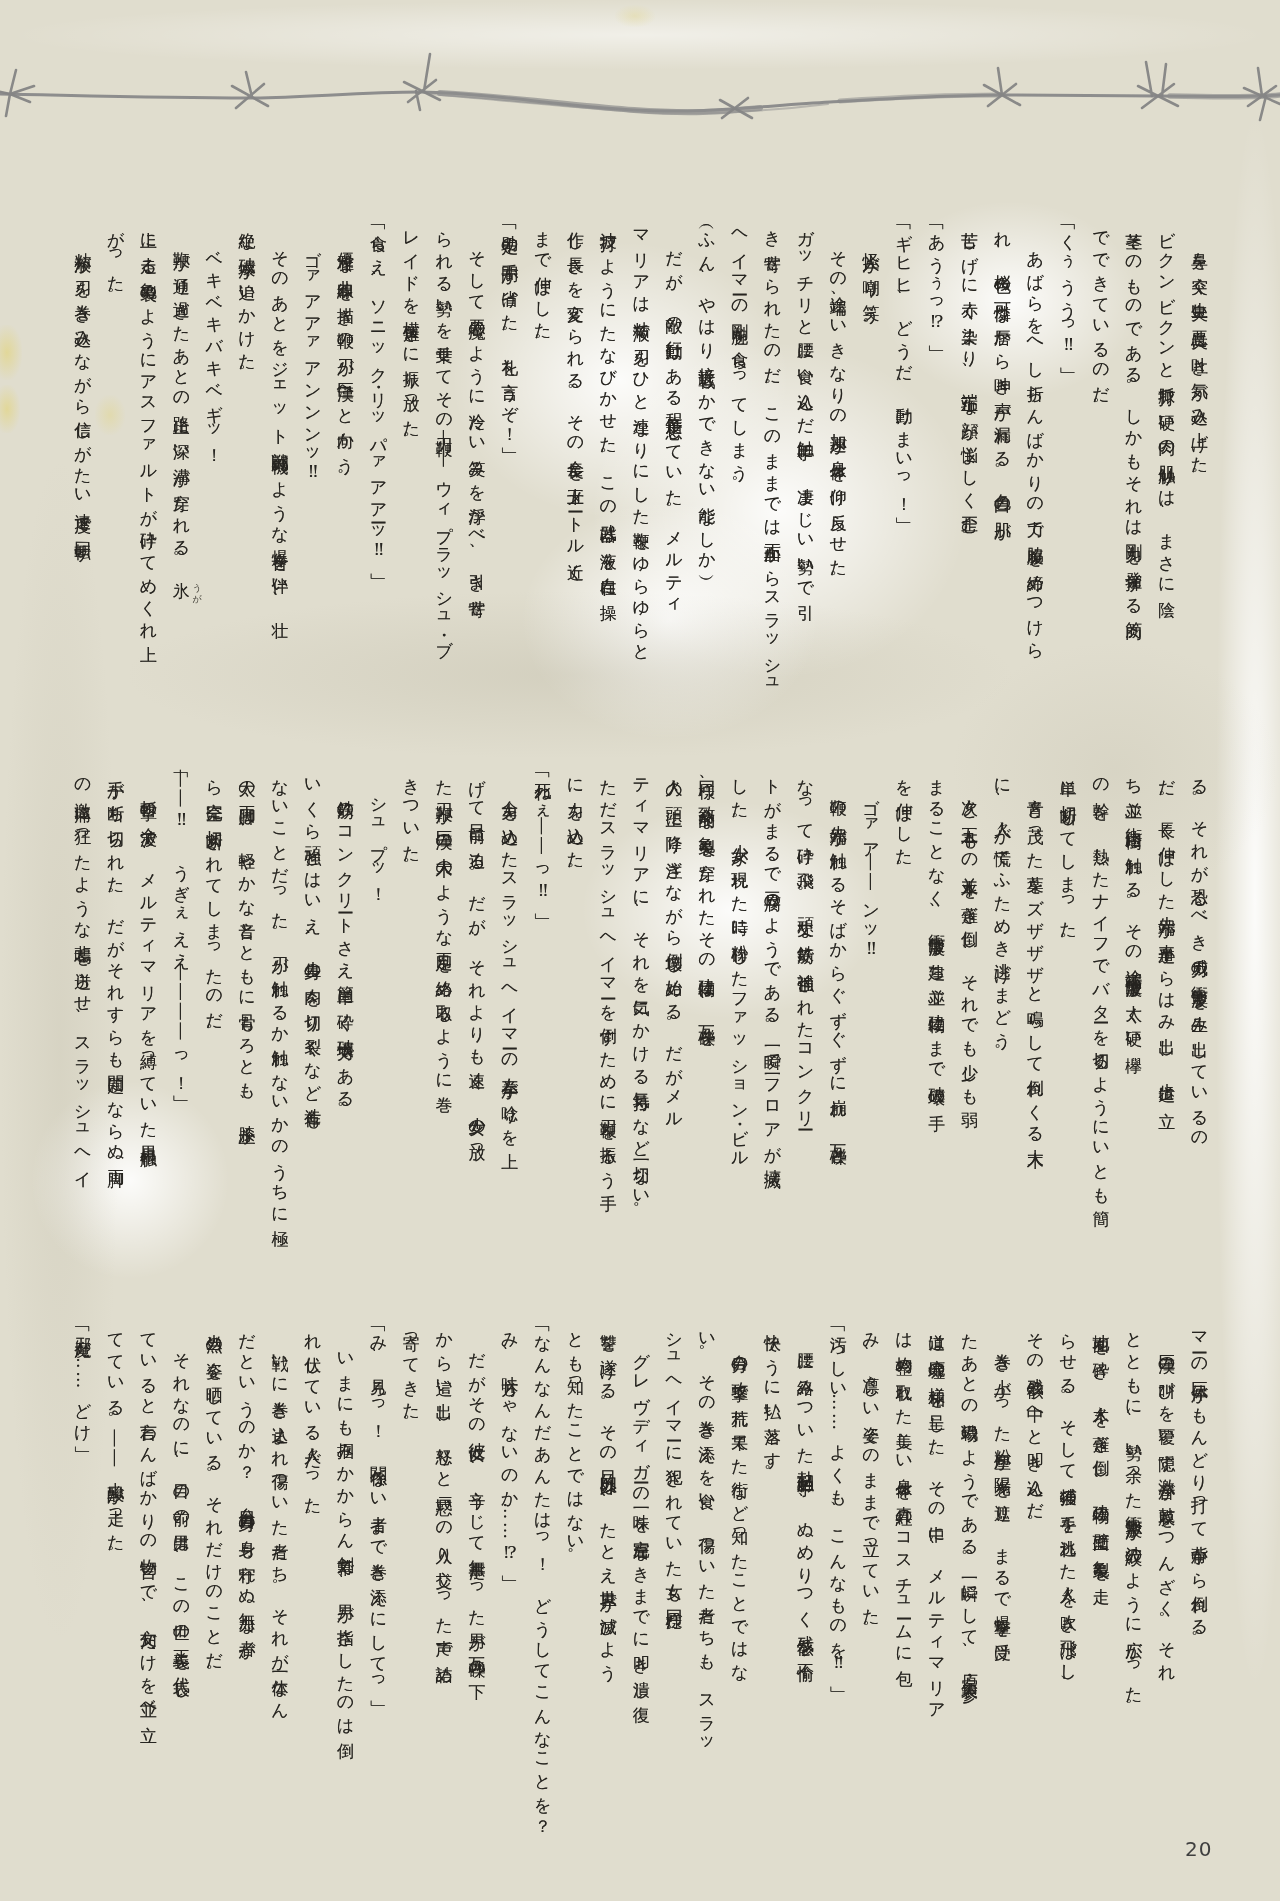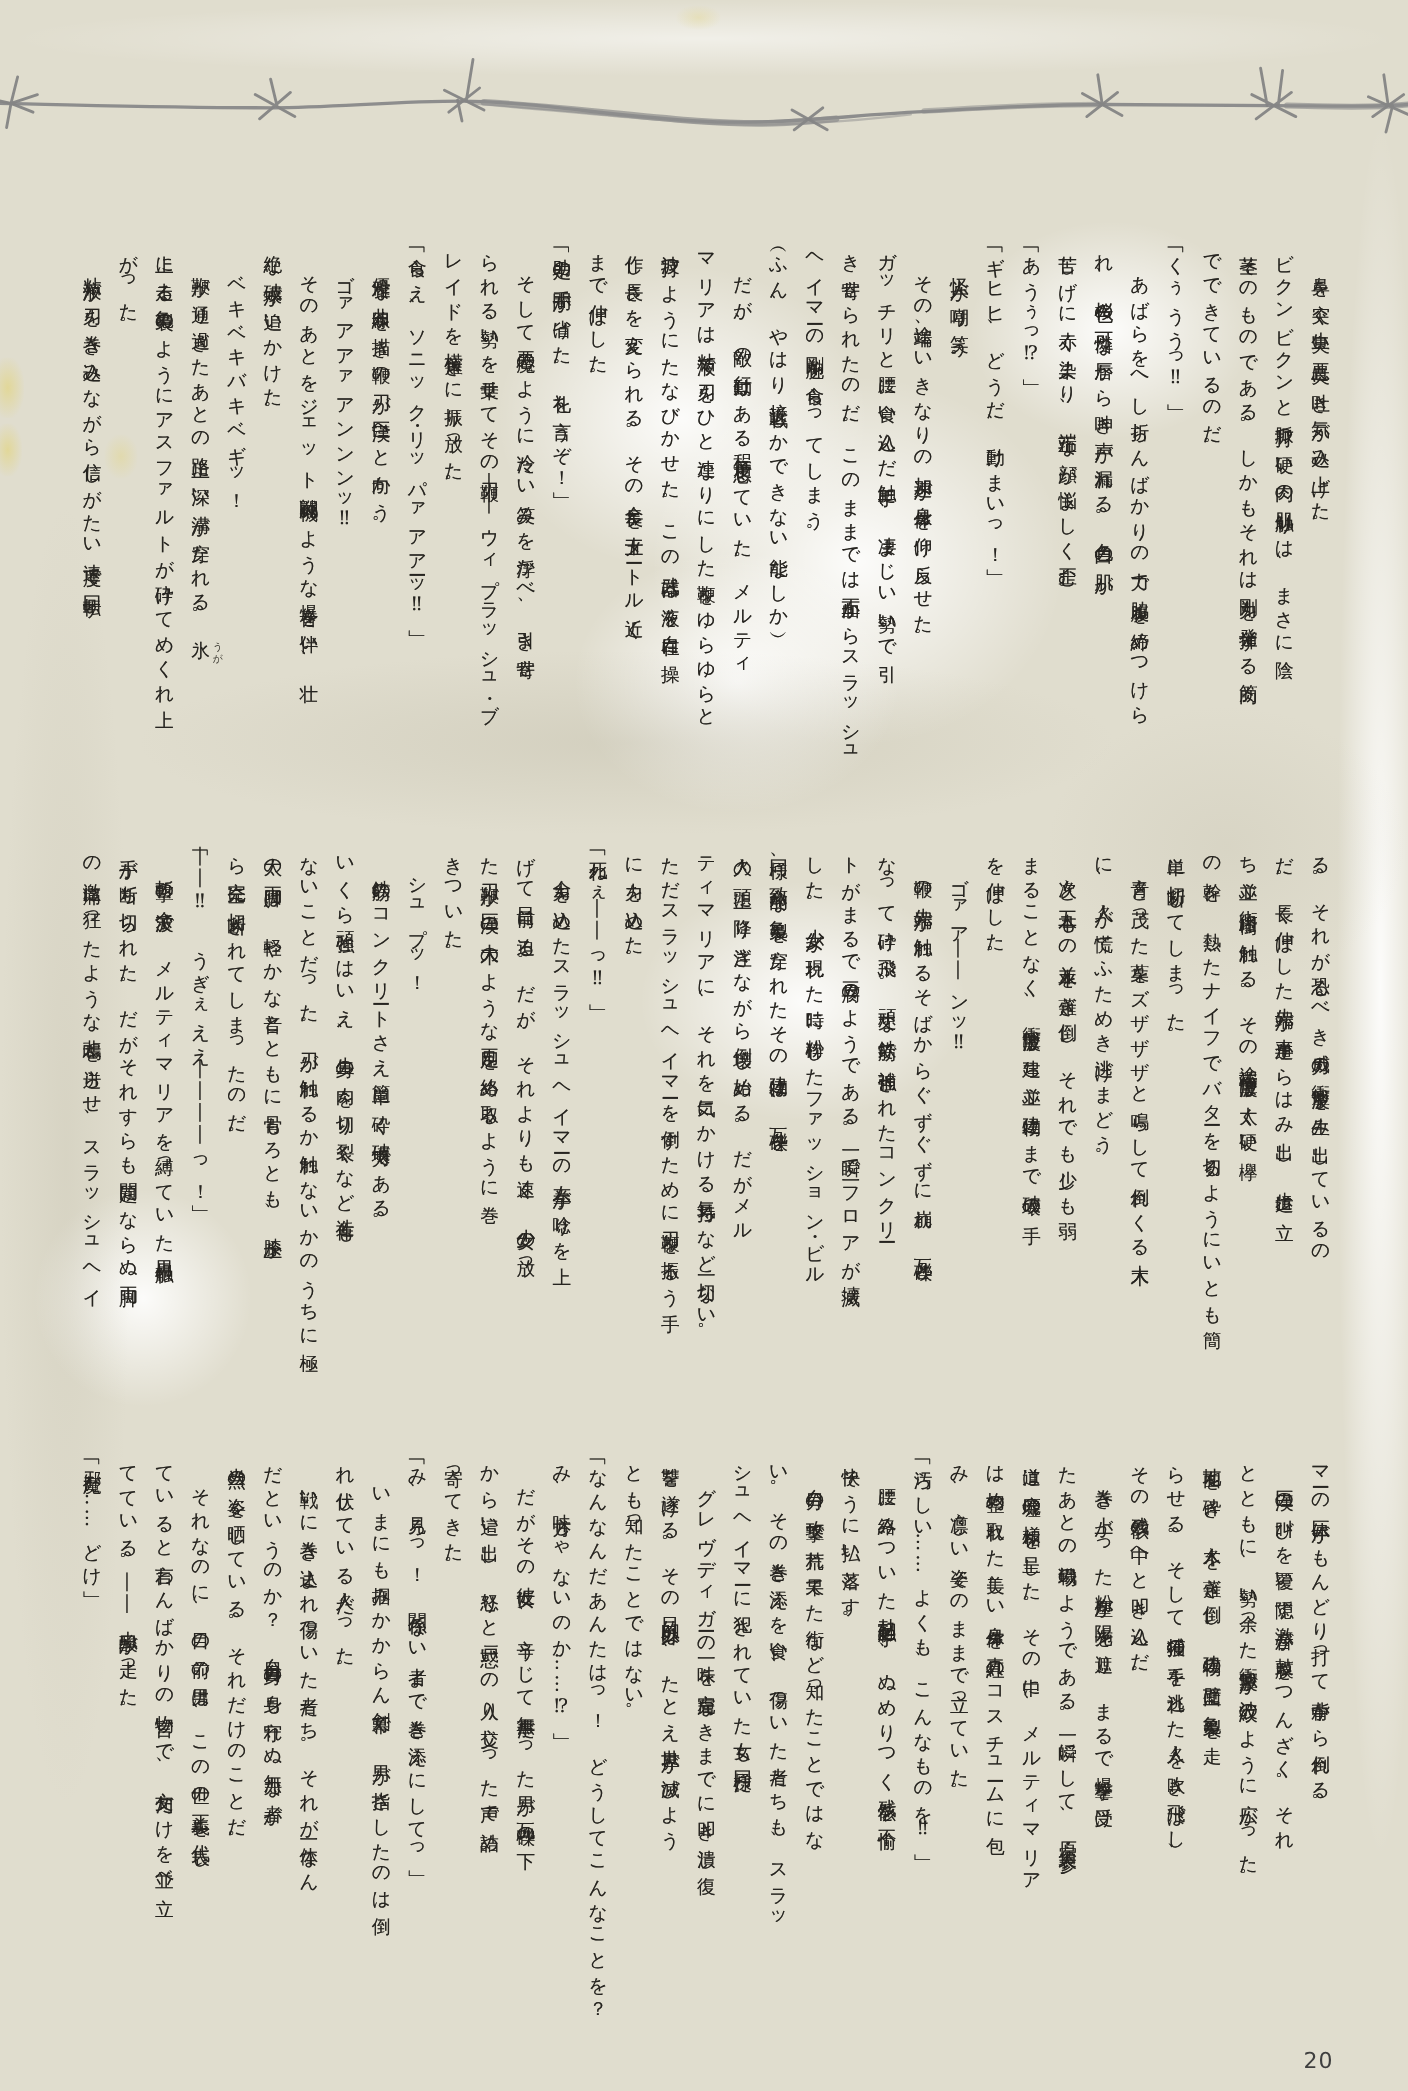--- a/index.html
+++ b/index.html
@@ -31,21 +31,21 @@
   .band2{top:767px;}
   .band3{top:1321px;}
   .ruby-note{
     position:absolute;left:190px;top:577px;
     writing-mode:vertical-rl;
     font-size:9px;letter-spacing:1px;color:#3a3830;
   }
   .pageno{
     position:absolute;left:1185px;top:1837px;
     font-family:"DejaVu Sans","Liberation Sans",sans-serif;
-    font-size:20px;color:#3f3f3f;letter-spacing:1px;margin-top:24px;
+    font-size:20px;color:#3f3f3f;letter-spacing:1px;
   }
 </style>
 </head>
 <body>
 
 <div class="page">
 
   <div class="stain s-white" style="left:450px;top:240px;width:340px;height:280px;"></div>
   <div class="stain s-white" style="left:590px;top:340px;width:380px;height:340px;"></div>
   <div class="stain s-white" style="left:520px;top:500px;width:300px;height:240px;"></div>

